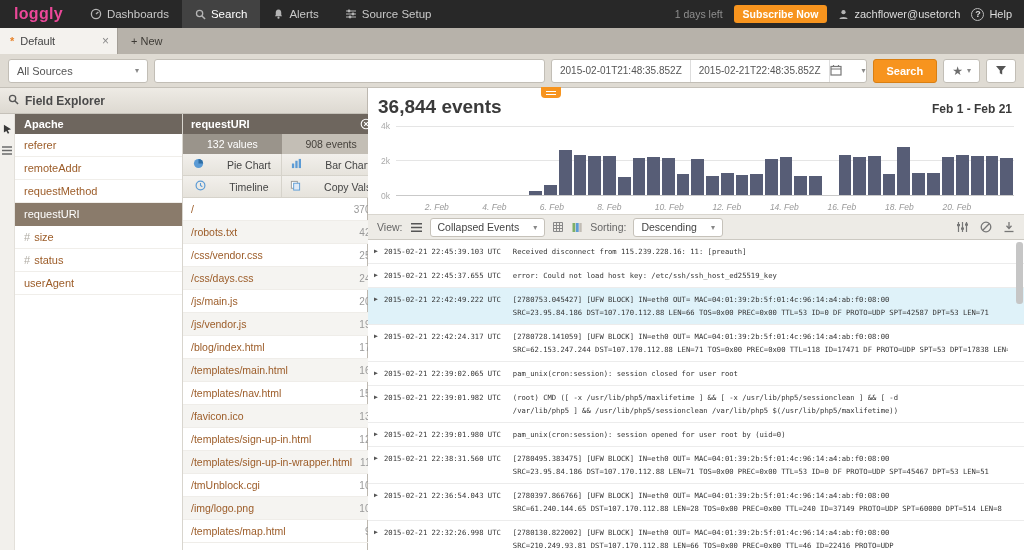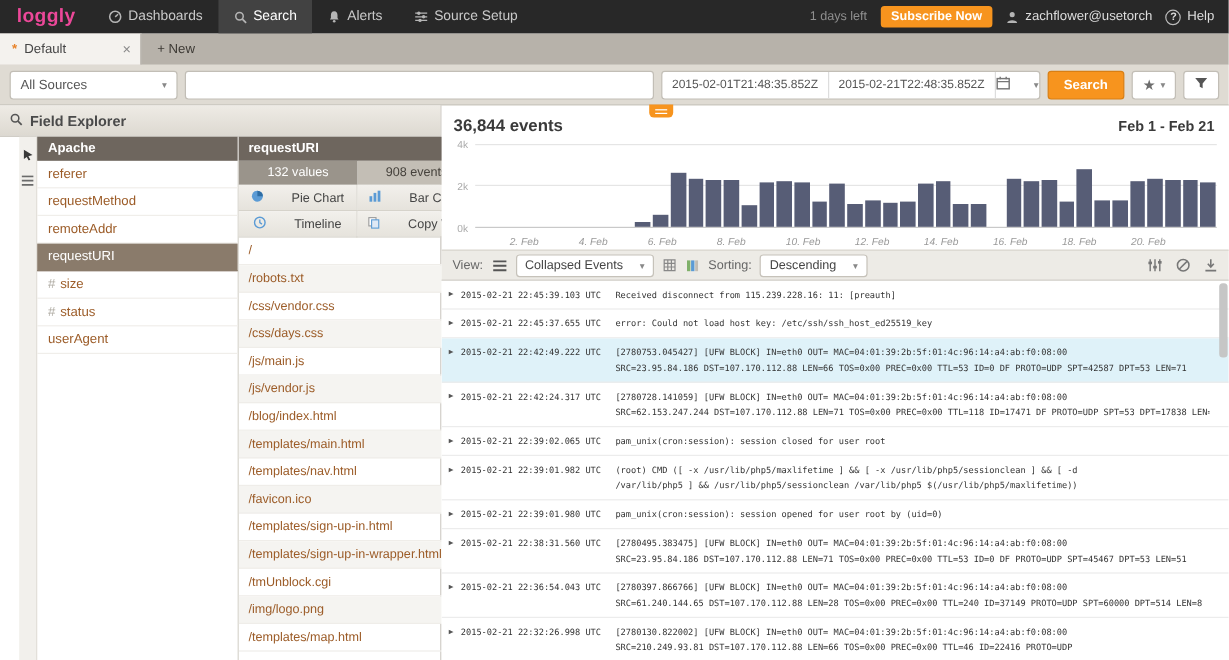--- a/index.html
+++ b/index.html
@@ -52,21 +52,21 @@
                  border-radius:0 0 4px 4px; z-index:6; display:flex; flex-direction:column; align-items:center;
                  justify-content:center; gap:2px; cursor:pointer; }
   .pull-handle i { display:block; width:10px; height:1px; background:#fff; }
 
   
   .content { flex:1; display:flex; min-height:0; }
 
   .left-pane { width:368px; flex:0 0 368px; display:flex; flex-direction:column; border-right:1px solid #bdb8b0; background:#fff; }
   .fe-header { flex:0 0 26px; background:linear-gradient(#eeebe5,#ddd9d1); border-bottom:1px solid #c5c1b9;
                display:flex; align-items:center; gap:6px; padding:0 8px; font-size:12px; font-weight:bold; color:#4a4a4a; }
-  .fe-body { flex:1; display:flex; min-height:0;padding-left:16px; }
+  .fe-body { flex:1; display:flex; min-height:0; }
   .icon-strip { width:15px; flex:0 0 15px; display:flex; flex-direction:column; align-items:center;
                 padding-top:10px; gap:12px; background:#f2f0ec; border-right:1px solid #e3e0da; }
   .strip-icon { cursor:pointer; display:flex; }
 
   .field-col { width:168px; flex:0 0 168px; display:flex; flex-direction:column; border-right:1px solid #d8d5ce; }
   .group-header { background:#6e665e; color:#fff; font-size:11px; font-weight:bold; padding:4px 9px; }
   .field-row { padding:5px 9px; font-size:11px; color:#9c5c28; border-bottom:1px solid #f0eeea; cursor:pointer;
                display:flex; gap:4px; }
   .field-row.selected { background:#8a7b6b; color:#fff; border-bottom-color:#8a7b6b; }
   .field-row .hash { color:#b0aca4; }
@@ -85,21 +85,21 @@
   .vp-row { display:flex; align-items:center; padding:5px 10px 5px 8px; border-bottom:1px solid #efede9; cursor:pointer; }
   .vp-row:nth-child(even) { background:#f5f4f1; }
   .vp-label { color:#9c5c28; flex:1; white-space:nowrap; overflow:hidden; text-overflow:ellipsis; }
   .vp-count { color:#999; margin-left:8px; font-size:10px; }
   .vp-scrollbar { position:absolute; right:0; top:86px; bottom:0; width:7px; background:#edebe7; }
   .vp-thumb { position:absolute; top:2px; left:1px; width:5px; height:80px; background:#bdbdbd; border-radius:3px; cursor:pointer; }
 
   
   .main { flex:1; display:flex; flex-direction:column; min-width:0; background:#fff; position:relative; }
   .results-header { flex:0 0 auto; display:flex; align-items:baseline; padding:8px 12px 2px 10px; }
-  .events-count { font-size:14px; font-weight:bold; color:#3a3a3a; }
+  .events-count { font-size:19px; font-weight:bold; color:#3a3a3a; }
   .date-range { margin-left:auto; font-size:12px; font-weight:bold; color:#3a3a3a; }
 
   .chart { position:relative; flex:0 0 92px; margin:2px 10px 0 6px; }
   .chart-yaxis { position:absolute; left:0; top:4px; bottom:18px; width:20px; }
   .ylab { position:absolute; right:4px; transform:translateY(50%); font-size:8.5px; color:#aaa; }
   .chart-plot { position:absolute; left:22px; right:0; top:4px; bottom:18px; display:flex; align-items:flex-end;
                 border-bottom:1px solid #c9c9c9;
                 background-image:linear-gradient(#e5e5e5,#e5e5e5),linear-gradient(#e5e5e5,#e5e5e5);
                 background-size:100% 1px,100% 1px; background-position:0 0,0 50%; background-repeat:no-repeat; }
   .bar { flex:1; margin:0 1px; background:#575d76; }
@@ -258,24 +258,24 @@
               </svg>
             </span>
         </div>
         <div class="field-col">
           <div class="group-header">Apache</div>
           <div>
               <div class="field-row">
                 <span class="flabel">referer</span>
               </div>
               <div class="field-row">
+                <span class="flabel">remoteAddr</span>
+              </div>
+              <div class="field-row">
                 <span class="flabel">requestMethod</span>
-              </div>
-              <div class="field-row">
-                <span class="flabel">remoteAddr</span>
               </div>
               <div class="field-row selected">
                 <span class="flabel">requestURI</span>
               </div>
               <div class="field-row">
                 <span class="hash">#</span>
                 <span class="flabel">size</span>
               </div>
               <div class="field-row">
                 <span class="hash">#</span>

